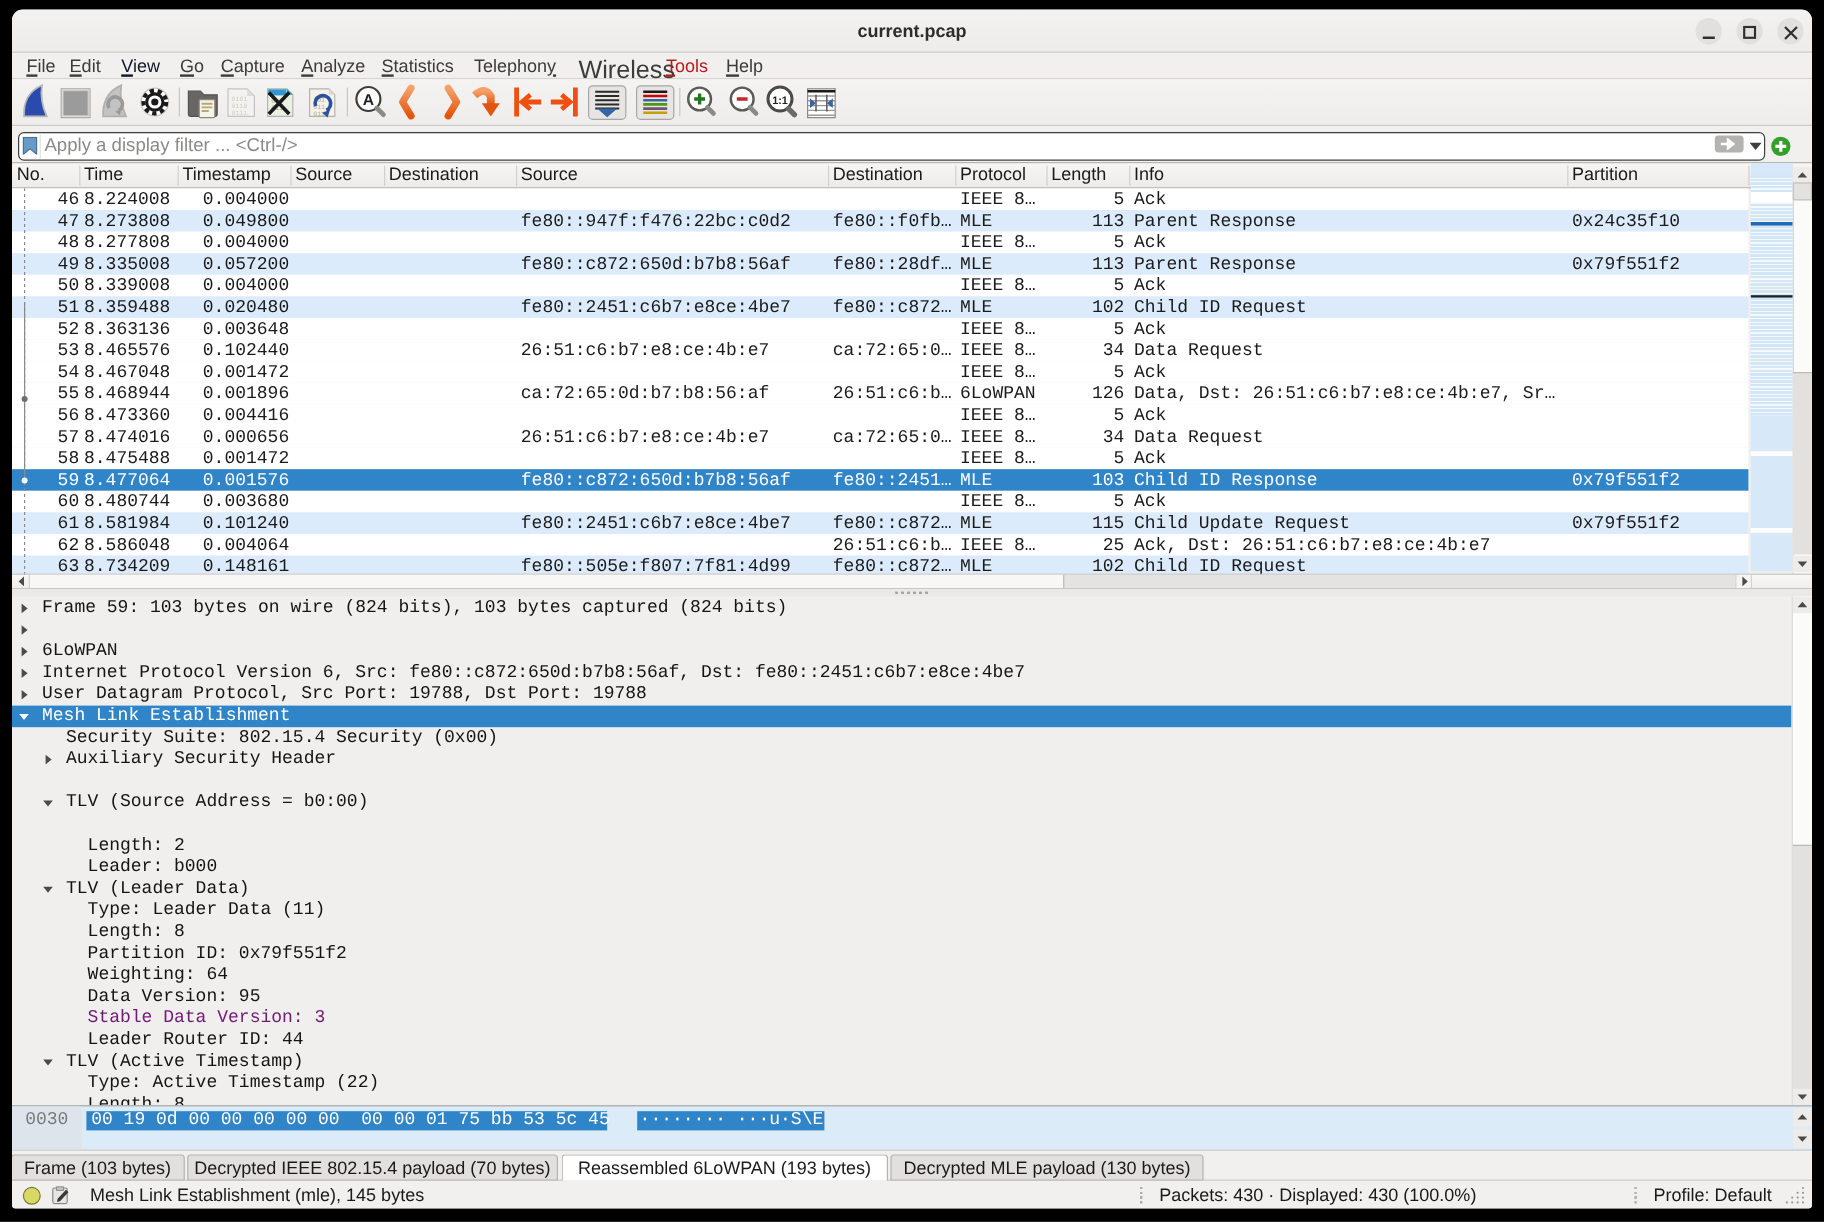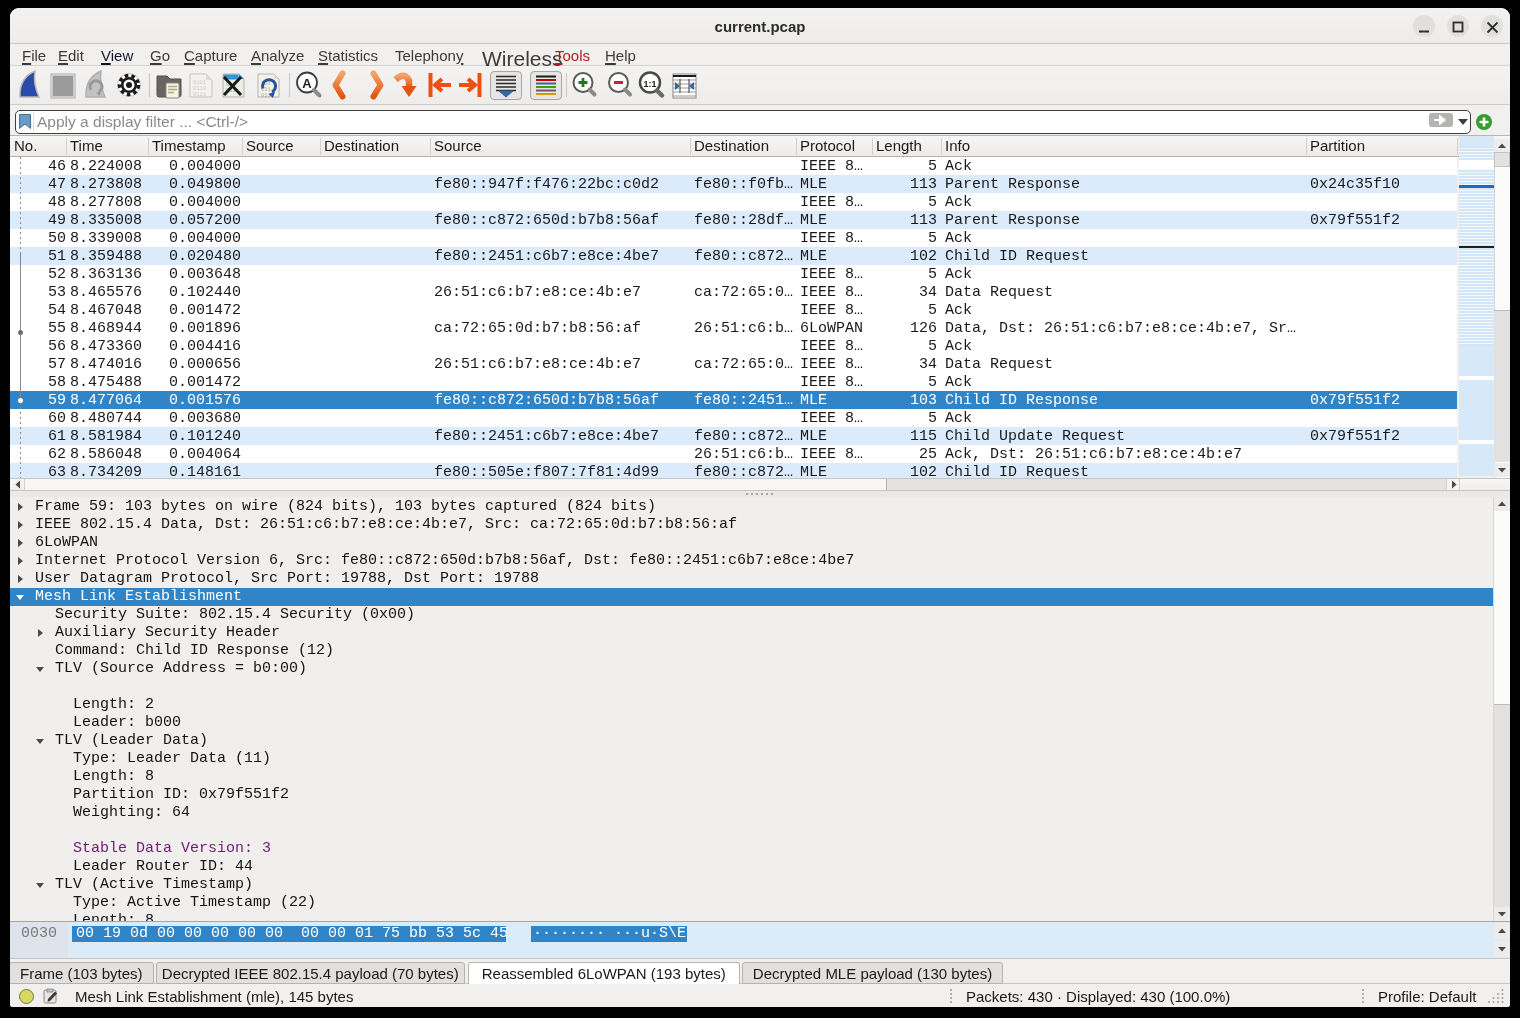--- a/index.html
+++ b/index.html
@@ -263,51 +263,51 @@
         <path d="M4 1.5 L8.5 5.5 L4 9.5 Z" fill="#4a4a4a"></path>
       </svg>
 <div class="ab" style="left:10px;top:491px;width:1500px;height:7px;background:#ebe9e7"></div>
 <div class="ab" style="left:746px;top:493px;width:29px;height:2px;background-image:repeating-linear-gradient(90deg,#a8a6a3 0 2px,transparent 2px 5px)"></div>
 <div class="ab" style="left:10px;top:497px;width:1500px;height:424px;background:#f0efed"></div>
 <div class="ab mono" style="left:0;top:498px;width:1490px;height:18px;color:#141414"><svg width="10" height="10" viewBox="0 0 10 10" style="position:absolute;left:15px;top:4px">
           <path d="M3 1 L8 5 L3 9 Z" fill="#4a4a4a"></path>
         </svg><span class="ab" style="left:35px">Frame 59: 103 bytes on wire (824 bits), 103 bytes captured (824 bits)</span></div>
 <div class="ab mono" style="left:0;top:516px;width:1490px;height:18px;color:#141414"><svg width="10" height="10" viewBox="0 0 10 10" style="position:absolute;left:15px;top:4px">
           <path d="M3 1 L8 5 L3 9 Z" fill="#4a4a4a"></path>
-        </svg><span class="ab" style="left:35px">IEEE 802.15.4 Data, Dst: 26:51:c6:b7:e8:ce:4b:e7, Src: ca:72:65:0d:b7:b8:56:af</span></div>
+        </svg></div>
 <div class="ab mono" style="left:0;top:534px;width:1490px;height:18px;color:#141414"><svg width="10" height="10" viewBox="0 0 10 10" style="position:absolute;left:15px;top:4px">
           <path d="M3 1 L8 5 L3 9 Z" fill="#4a4a4a"></path>
         </svg><span class="ab" style="left:35px">6LoWPAN</span></div>
 <div class="ab mono" style="left:0;top:552px;width:1490px;height:18px;color:#141414"><svg width="10" height="10" viewBox="0 0 10 10" style="position:absolute;left:15px;top:4px">
           <path d="M3 1 L8 5 L3 9 Z" fill="#4a4a4a"></path>
         </svg><span class="ab" style="left:35px">Internet Protocol Version 6, Src: fe80::c872:650d:b7b8:56af, Dst: fe80::2451:c6b7:e8ce:4be7</span></div>
 <div class="ab mono" style="left:0;top:570px;width:1490px;height:18px;color:#141414"><svg width="10" height="10" viewBox="0 0 10 10" style="position:absolute;left:15px;top:4px">
           <path d="M3 1 L8 5 L3 9 Z" fill="#4a4a4a"></path>
         </svg><span class="ab" style="left:35px">User Datagram Protocol, Src Port: 19788, Dst Port: 19788</span></div>
 <div class="ab" style="left:10px;top:588px;width:1483px;height:18px;background:#3084c8"></div>
 <div class="ab mono" style="left:0;top:588px;width:1490px;height:18px;color:#fff"><svg width="10" height="10" viewBox="0 0 10 10" style="position:absolute;left:15px;top:4px">
           <path d="M1 3 L9 3 L5 8 Z" fill="#fff"></path>
         </svg><span class="ab" style="left:35px">Mesh Link Establishment</span></div>
 <div class="ab mono" style="left:0;top:606px;width:1490px;height:18px;color:#141414"><span class="ab" style="left:55px">Security Suite: 802.15.4 Security (0x00)</span></div>
 <div class="ab mono" style="left:0;top:624px;width:1490px;height:18px;color:#141414"><svg width="10" height="10" viewBox="0 0 10 10" style="position:absolute;left:35px;top:4px">
           <path d="M3 1 L8 5 L3 9 Z" fill="#4a4a4a"></path>
         </svg><span class="ab" style="left:55px">Auxiliary Security Header</span></div>
-<div class="ab mono" style="left:0;top:642px;width:1490px;height:18px;color:#141414"><span class="ab" style="left:55px">Command: Child ID Response (12)</span></div>
 <div class="ab mono" style="left:0;top:660px;width:1490px;height:18px;color:#141414"><svg width="10" height="10" viewBox="0 0 10 10" style="position:absolute;left:35px;top:4px">
           <path d="M1 3 L9 3 L5 8 Z" fill="#4a4a4a"></path>
         </svg><span class="ab" style="left:55px">TLV (Source Address = b0:00)</span></div>
 <div class="ab mono" style="left:0;top:696px;width:1490px;height:18px;color:#141414"><span class="ab" style="left:73px">Length: 2</span></div>
 <div class="ab mono" style="left:0;top:714px;width:1490px;height:18px;color:#141414"><span class="ab" style="left:73px">Leader: b000</span></div>
 <div class="ab mono" style="left:0;top:732px;width:1490px;height:18px;color:#141414"><svg width="10" height="10" viewBox="0 0 10 10" style="position:absolute;left:35px;top:4px">
           <path d="M1 3 L9 3 L5 8 Z" fill="#4a4a4a"></path>
         </svg><span class="ab" style="left:55px">TLV (Leader Data)</span></div>
 <div class="ab mono" style="left:0;top:750px;width:1490px;height:18px;color:#141414"><span class="ab" style="left:73px">Type: Leader Data (11)</span></div>
 <div class="ab mono" style="left:0;top:768px;width:1490px;height:18px;color:#141414"><span class="ab" style="left:73px">Length: 8</span></div>
 <div class="ab mono" style="left:0;top:786px;width:1490px;height:18px;color:#141414"><span class="ab" style="left:73px">Partition ID: 0x79f551f2</span></div>
 <div class="ab mono" style="left:0;top:804px;width:1490px;height:18px;color:#141414"><span class="ab" style="left:73px">Weighting: 64</span></div>
+<div class="ab mono" style="left:0;top:822px;width:1490px;height:18px;color:#141414"><span class="ab" style="left:73px">Data Version: 95</span></div>
 <div class="ab mono" style="left:0;top:840px;width:1490px;height:18px;color:#701a75"><span class="ab" style="left:73px">Stable Data Version: 3</span></div>
 <div class="ab mono" style="left:0;top:858px;width:1490px;height:18px;color:#141414"><span class="ab" style="left:73px">Leader Router ID: 44</span></div>
 <div class="ab mono" style="left:0;top:876px;width:1490px;height:18px;color:#141414"><svg width="10" height="10" viewBox="0 0 10 10" style="position:absolute;left:35px;top:4px">
           <path d="M1 3 L9 3 L5 8 Z" fill="#4a4a4a"></path>
         </svg><span class="ab" style="left:55px">TLV (Active Timestamp)</span></div>
 <div class="ab mono" style="left:0;top:894px;width:1490px;height:18px;color:#141414"><span class="ab" style="left:73px">Type: Active Timestamp (22)</span></div>
 <div class="ab mono" style="left:0;top:912px;width:1490px;height:18px;color:#141414"><span class="ab" style="left:73px">Length: 8</span></div>
 <div class="ab" style="left:1493px;top:497px;width:17px;height:424px;background:#fbfbfa;border-left:1px solid #d8d6d3"></div>
 <svg class="ab" style="left:1494px;top:497px" width="16" height="14" viewBox="0 0 16 14">
         <rect width="16" height="14" fill="#edecea"></rect>

